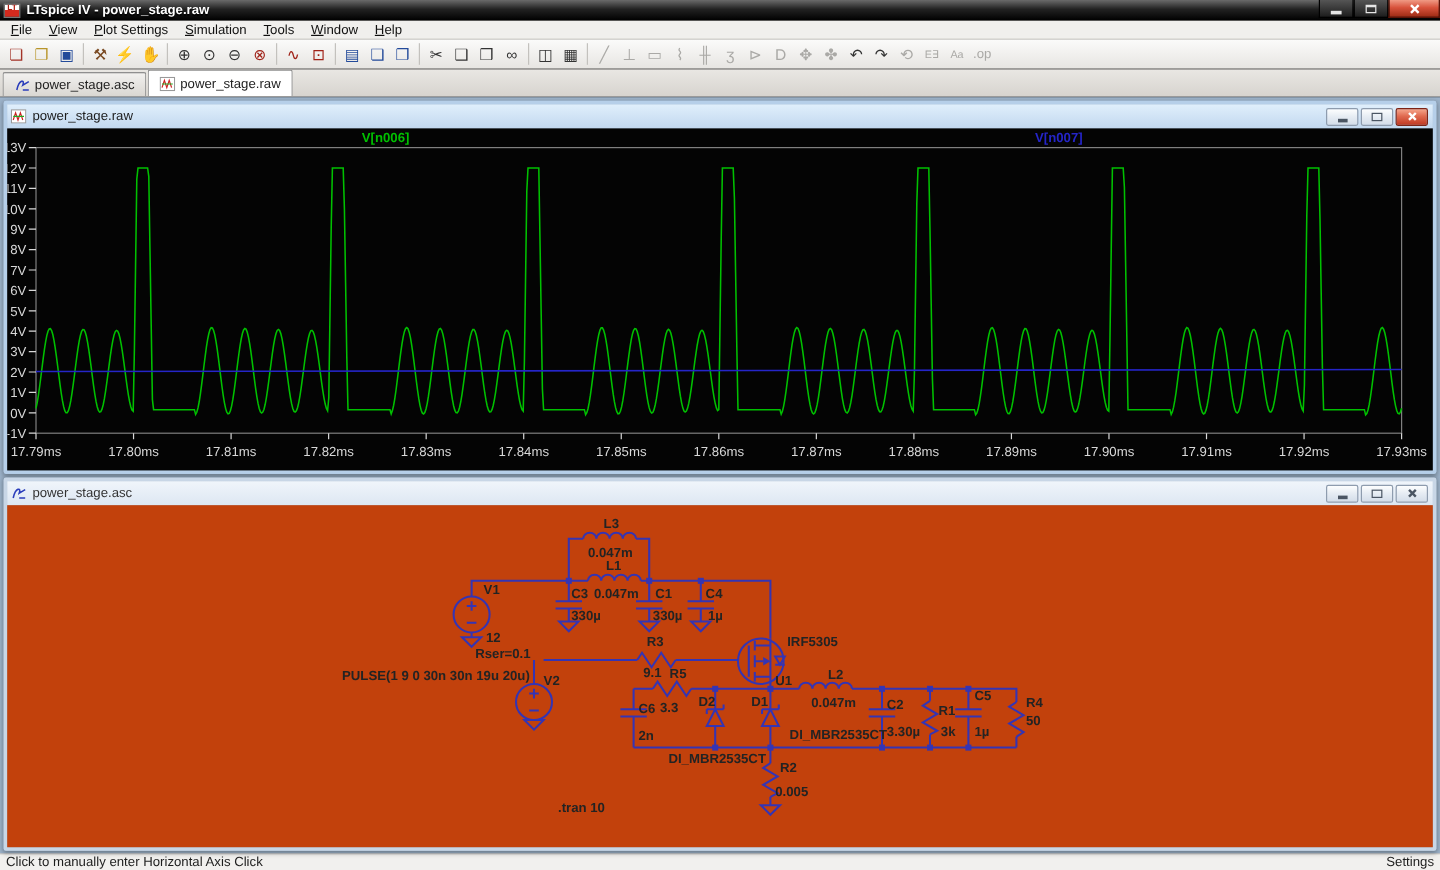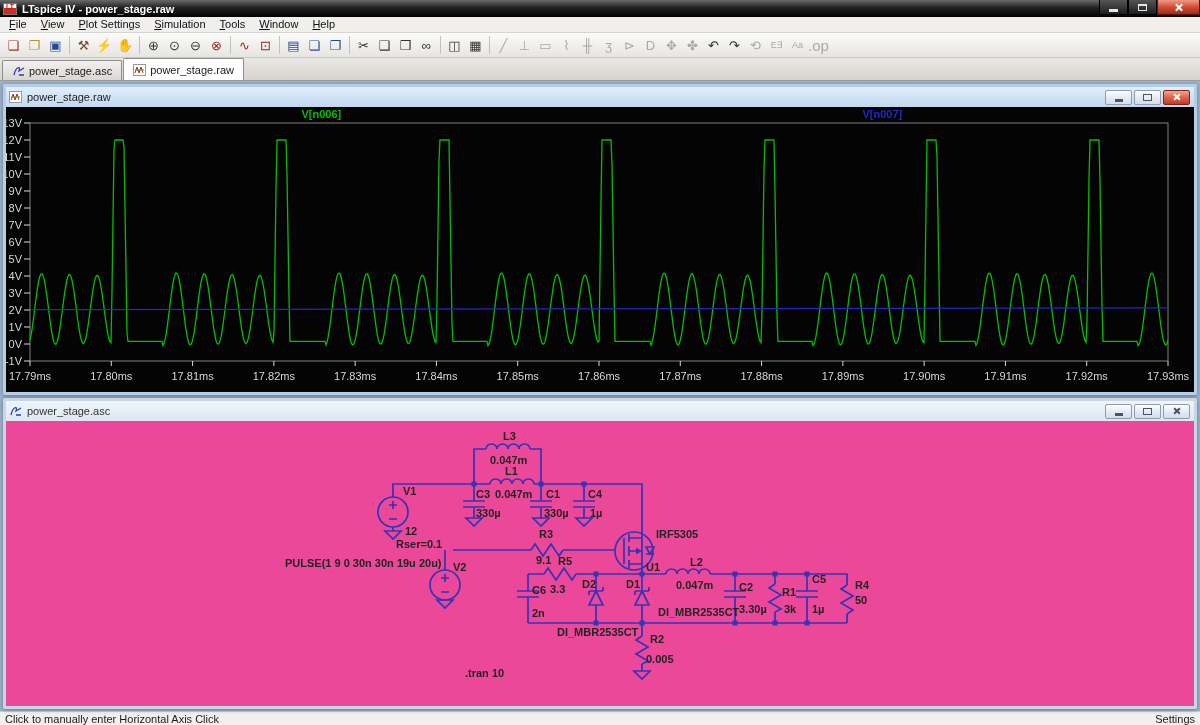--- a/index.html
+++ b/index.html
@@ -11,21 +11,21 @@
 .title-text{font-size:11px;font-weight:bold;text-shadow:0 1px 1px #000}
 .sys-btns{position:absolute;right:0;top:0;display:flex;height:15px}
 .sys-btn{width:29px;height:15px;display:flex;align-items:center;justify-content:center;background:linear-gradient(#555,#1d1d1d);border:1px solid #000;border-top:none;position:relative}
 .sys-btn.close{width:43px;background:linear-gradient(#f09a84,#d8533c 45%,#9e2b14);border-color:#5d1306}
 .g-min{width:9px;height:3px;background:#e6e6e6;margin-top:6px}
 .g-max{width:9px;height:7px;border:1px solid #e6e6e6;border-top-width:2px}
 .g-x{position:relative;width:9px;height:9px}
 .g-x::before,.g-x::after{content:"";position:absolute;left:4px;top:0;width:2px;height:9px;background:#fff}
 .g-x::before{transform:rotate(45deg)}.g-x::after{transform:rotate(-45deg)}
 
-.menubar{height:16px;background:#f0efed;border-bottom:1px solid #d6d4d0;display:flex;padding-left:2px;color:#111}
+.menubar{height:16px;background:#f0efed;border-bottom:1px solid #d6d4d0;display:flex;align-items:center;padding-left:2px;color:#111}
 .menu-item{padding:1px 7px;cursor:default}
 .menu-item u{text-decoration:underline}
 
 .toolbar{height:25px;background:linear-gradient(#fbfbfa,#e7e5e2);border-bottom:1px solid #c9c7c3;display:flex;align-items:center;padding-left:3px}
 .tbi{width:21px;height:20px;display:inline-flex;align-items:center;justify-content:center;font-size:13px;line-height:1;cursor:default}
 .tbi.dis{color:#aaa9a6 !important}
 .tb-sep{width:1px;height:18px;background:#c3c1bd;margin:0 3px}
 
 .tabbar{height:23px;background:linear-gradient(#e9e7e3,#d7d4cf);border-bottom:1px solid #9b9b9b;display:flex;align-items:flex-end;padding-left:2px}
 .tab{display:flex;align-items:center;gap:4px;height:20px;padding:0 9px;border:1px solid #8f8f8f;border-bottom:none;border-radius:2px 2px 0 0;background:linear-gradient(#f2f1ef,#dad7d2);margin-right:1px;color:#222;cursor:default}
@@ -42,21 +42,21 @@
 .cbtn{width:27px;height:15px;border:1px solid #8e9cae;border-radius:2px;background:linear-gradient(#fdfefe,#e7edf4 45%,#d3dde9);display:flex;align-items:center;justify-content:center;position:relative}
 .cbtn .b-min{width:8px;height:3px;background:#4a5563;margin-top:6px}
 .cbtn .b-max{width:9px;height:7px;border:1px solid #4a5563}
 .b-x{position:relative;width:8px;height:8px}
 .b-x::before,.b-x::after{content:"";position:absolute;left:3px;top:0;width:2px;height:8px;background:#4a5563}
 .b-x::before{transform:rotate(45deg)}.b-x::after{transform:rotate(-45deg)}
 .wave .cbtn.closebtn{background:linear-gradient(#f5a58c,#e06a50 45%,#c03a24);border-color:#7c2417}
 .wave .cbtn.closebtn .b-x::before,.wave .cbtn.closebtn .b-x::after{background:#fff}
 .cbody{position:absolute;left:0;right:0;top:20px;bottom:0;overflow:hidden}
 .wave .cbody{background:#040404}
-.schem .cbody{background:#ec4899}
+.schem .cbody{background:#c2410c}
 svg{display:block}
 #wave-svg text{font-family:"Liberation Sans",sans-serif;font-size:11px}
 #schem-svg text{font-family:"Liberation Sans",sans-serif;font-size:11px;font-weight:bold;fill:#232323}
 
 .statusbar{height:14px;background:#f1f0ee;border-top:1px solid #cfcdc9;display:flex;justify-content:space-between;align-items:center;padding:0 5px;color:#1d1d1d}
 </style>
 </head>
 <body>
 
 <div class="titlebar">
@@ -122,21 +122,21 @@
     <span class="tbi dis" style="color: rgb(153, 153, 153);">ʒ</span>
     <span class="tbi dis" style="color: rgb(153, 153, 153);">⊳</span>
     <span class="tbi dis" style="color: rgb(153, 153, 153);">D</span>
     <span class="tbi dis" style="color: rgb(153, 153, 153);">✥</span>
     <span class="tbi dis" style="color: rgb(153, 153, 153);">✤</span>
     <span class="tbi" style="color: rgb(51, 51, 51);">↶</span>
     <span class="tbi" style="color: rgb(51, 51, 51);">↷</span>
     <span class="tbi dis" style="color: rgb(153, 153, 153);">⟲</span>
     <span class="tbi dis" style="color: rgb(153, 153, 153); font-size: 9px;">E∃</span>
     <span class="tbi dis" style="color: rgb(153, 153, 153); font-size: 9px;">Aa</span>
-    <span class="tbi dis" style="color: rgb(153, 153, 153); font-size: 15px;">.op</span>
+    <span class="tbi dis" style="color: rgb(153, 153, 153); font-size: 11px;">.op</span>
   </div>
 
 <div class="tabbar">
   <div class="tab">
     <svg width="13" height="12">
         <path d="M2,10 C4,1 9,1 7,6 L12,3 M7,10 H12" stroke="#2a3dbb" stroke-width="1.3" fill="none"></path>
       </svg>
     <span>power_stage.asc</span>
   </div>
   <div class="tab active">

